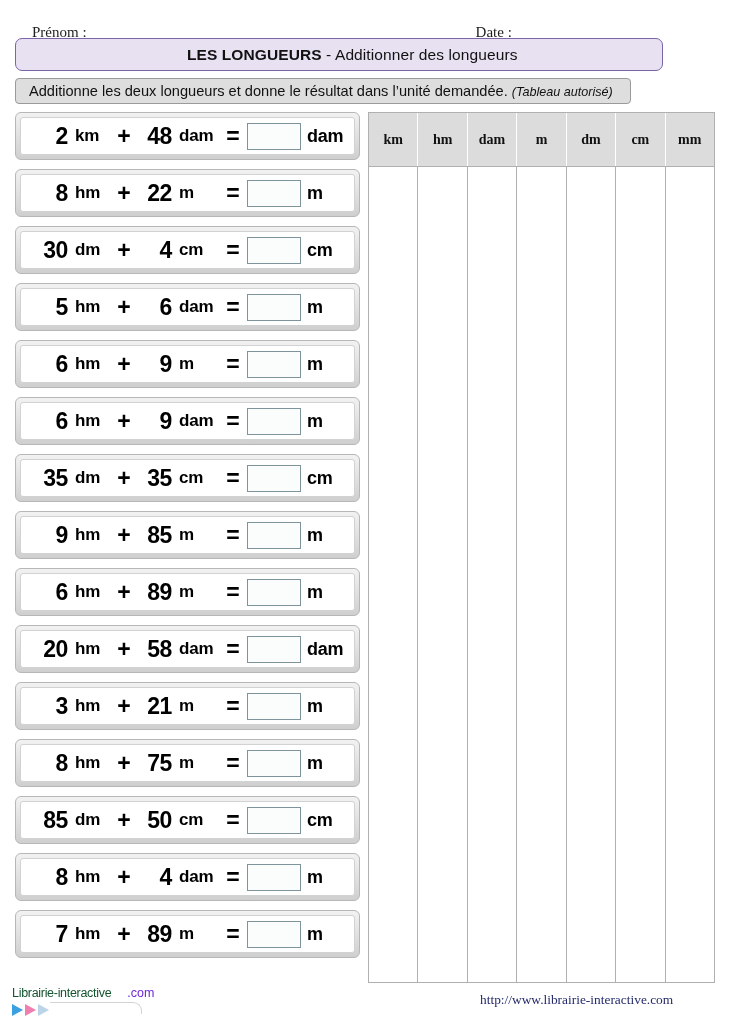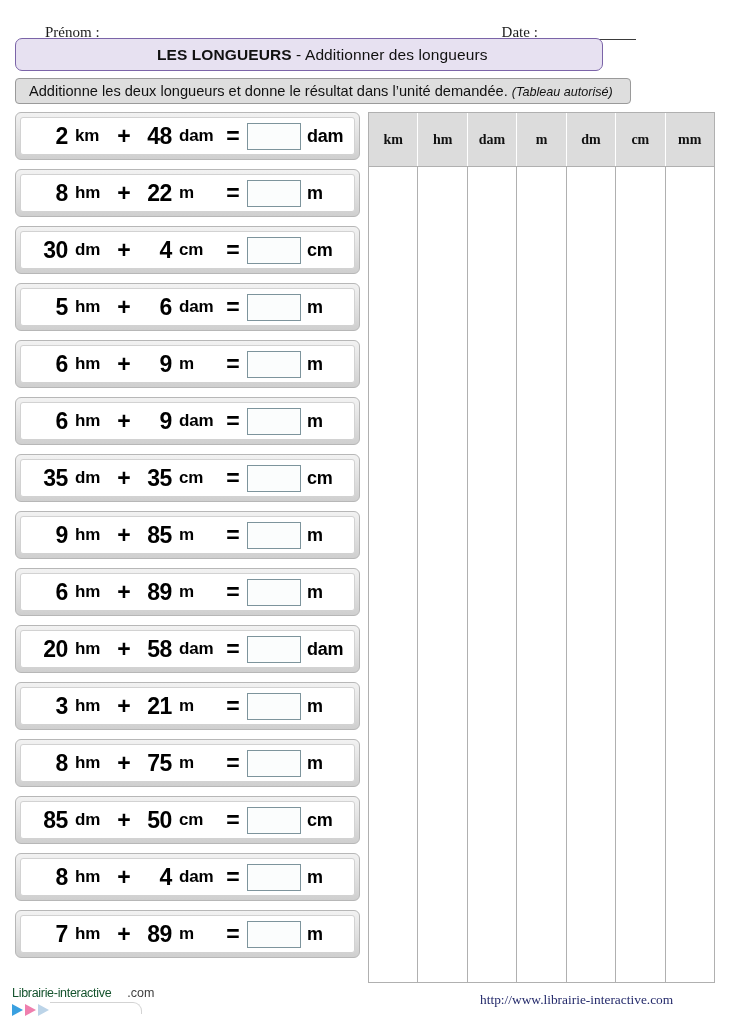--- a/index.html
+++ b/index.html
@@ -29,35 +29,35 @@
   }
   .nd-group {
     display: flex;
     align-items: flex-end;
     font-family: "Liberation Serif", serif;
     font-size: 15px;
     color: #1d1d1d;
   }
   #nd-prenom { margin-left: 32px; }
   #nd-date   { margin-left: 205px; }
-  .nd-label { white-space: pre; line-height: 16px; margin-left: 13px; }
+  .nd-label { white-space: pre; line-height: 16px; }
   .nd-rule {
     display: inline-block;
     height: 15px;
     border-bottom: 1.4px solid #3b3b3b;
     margin-left: 6px;
   }
   #nd-prenom .nd-rule { width: 178px; }
   #nd-date   .nd-rule { width: 92px; }
 
   
   #title-banner {
     position: absolute;
     left: 15px; top: 38px;
-    width: 588px; height: 33px;
+    width: 648px; height: 33px;
     background: #e7e1f1;
     border: 1.6px solid #7b64a8;
     border-radius: 7px;
     display: flex;
     align-items: center;
     justify-content: center;
   }
   #title-text {
     font-size: 15.5px;
     color: #111111;
@@ -206,21 +206,21 @@
     position: absolute;
     left: 12px; top: 0;
     width: 250px;
   }
   #logo-wordmark {
     font-size: 12.5px;
     white-space: pre;
     line-height: 14px;
   }
   #logo-name { font-weight: normal; color: #14532d; letter-spacing: -.3px; }
-  #logo-tld  { color: #404040; padding-left: 16px; }
+  #logo-tld  { color: #6d28d9; padding-left: 16px; }
   #logo-marks {
     position: relative;
     margin-top: 3px;
     height: 14px;
     display: flex;
     align-items: center;
   }
   .tri {
     width: 0; height: 0;
     border-top: 6.5px solid transparent;

